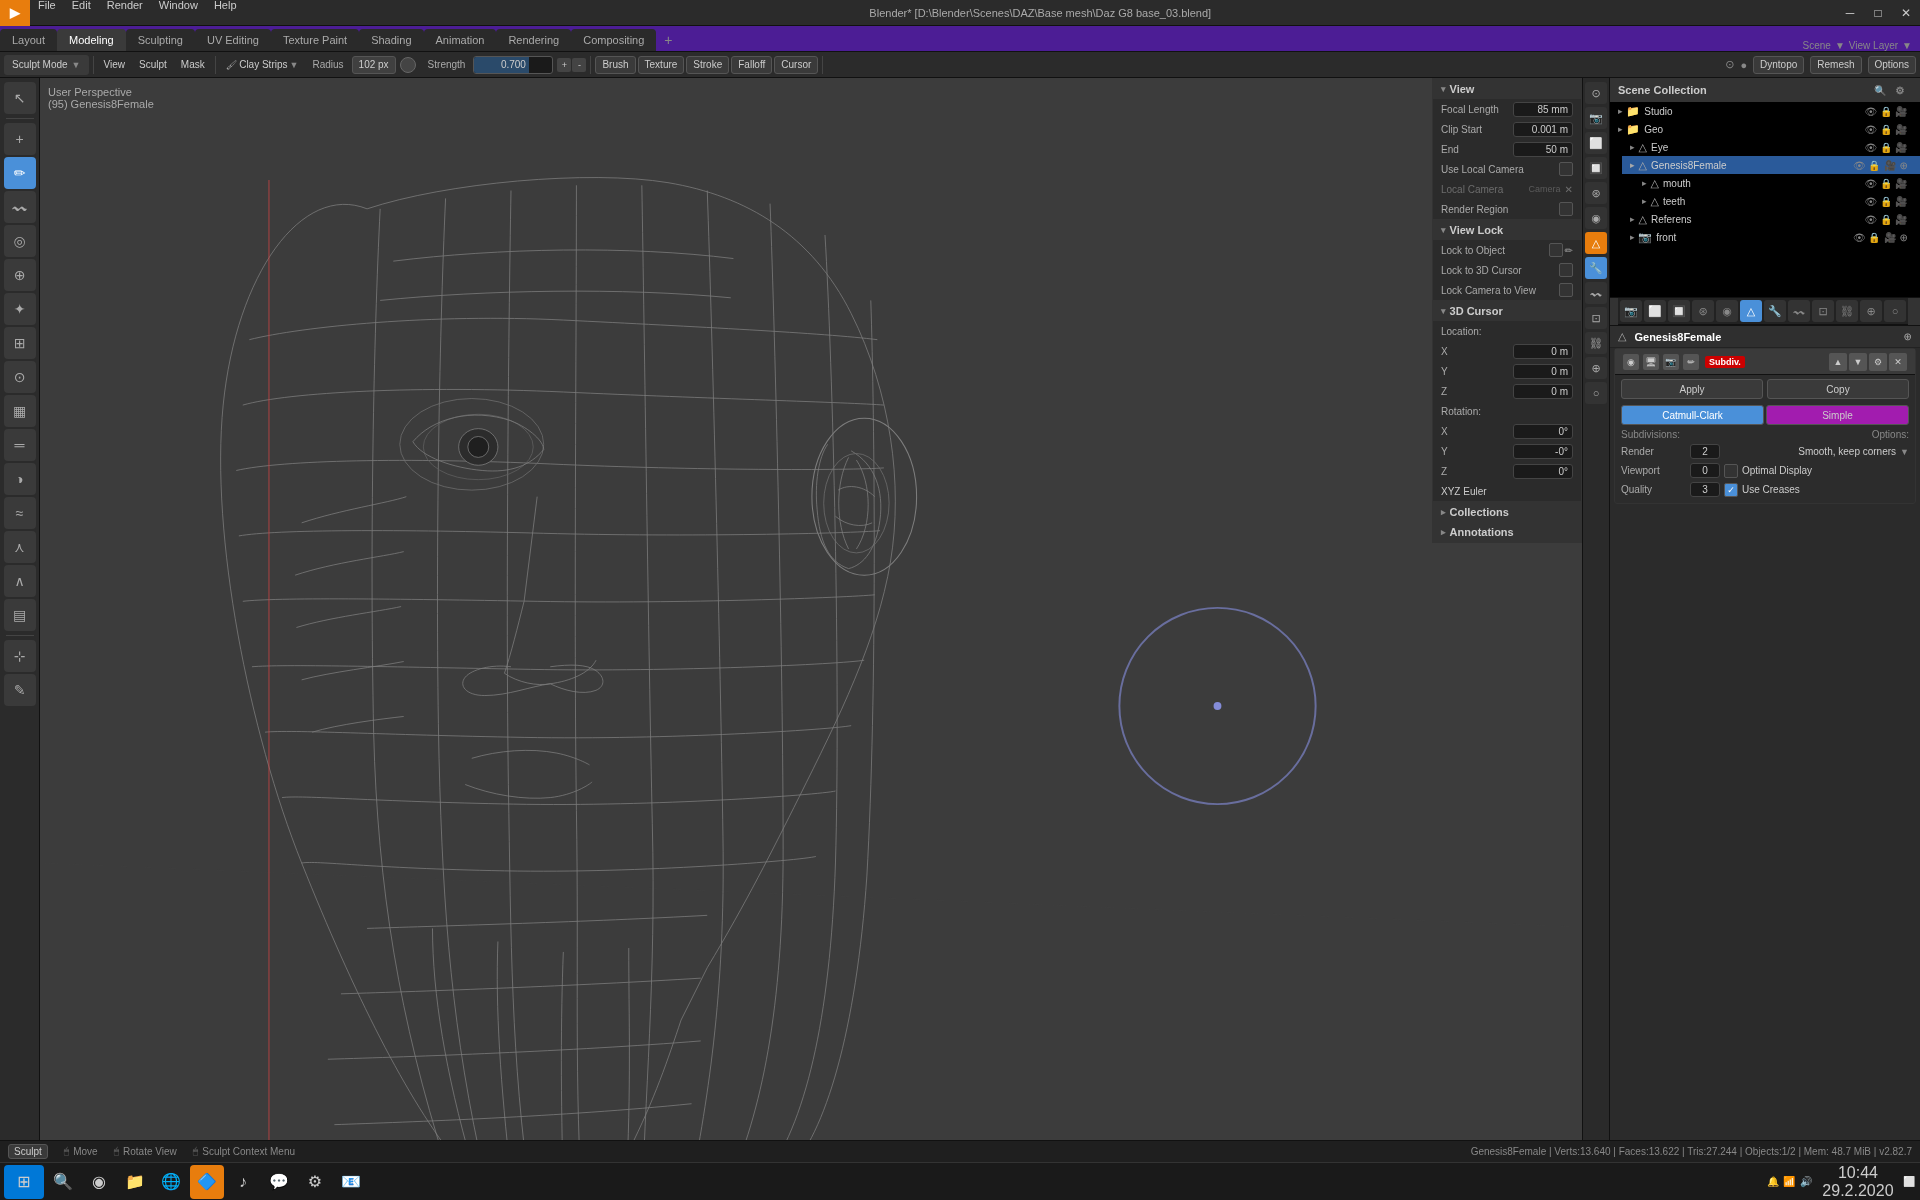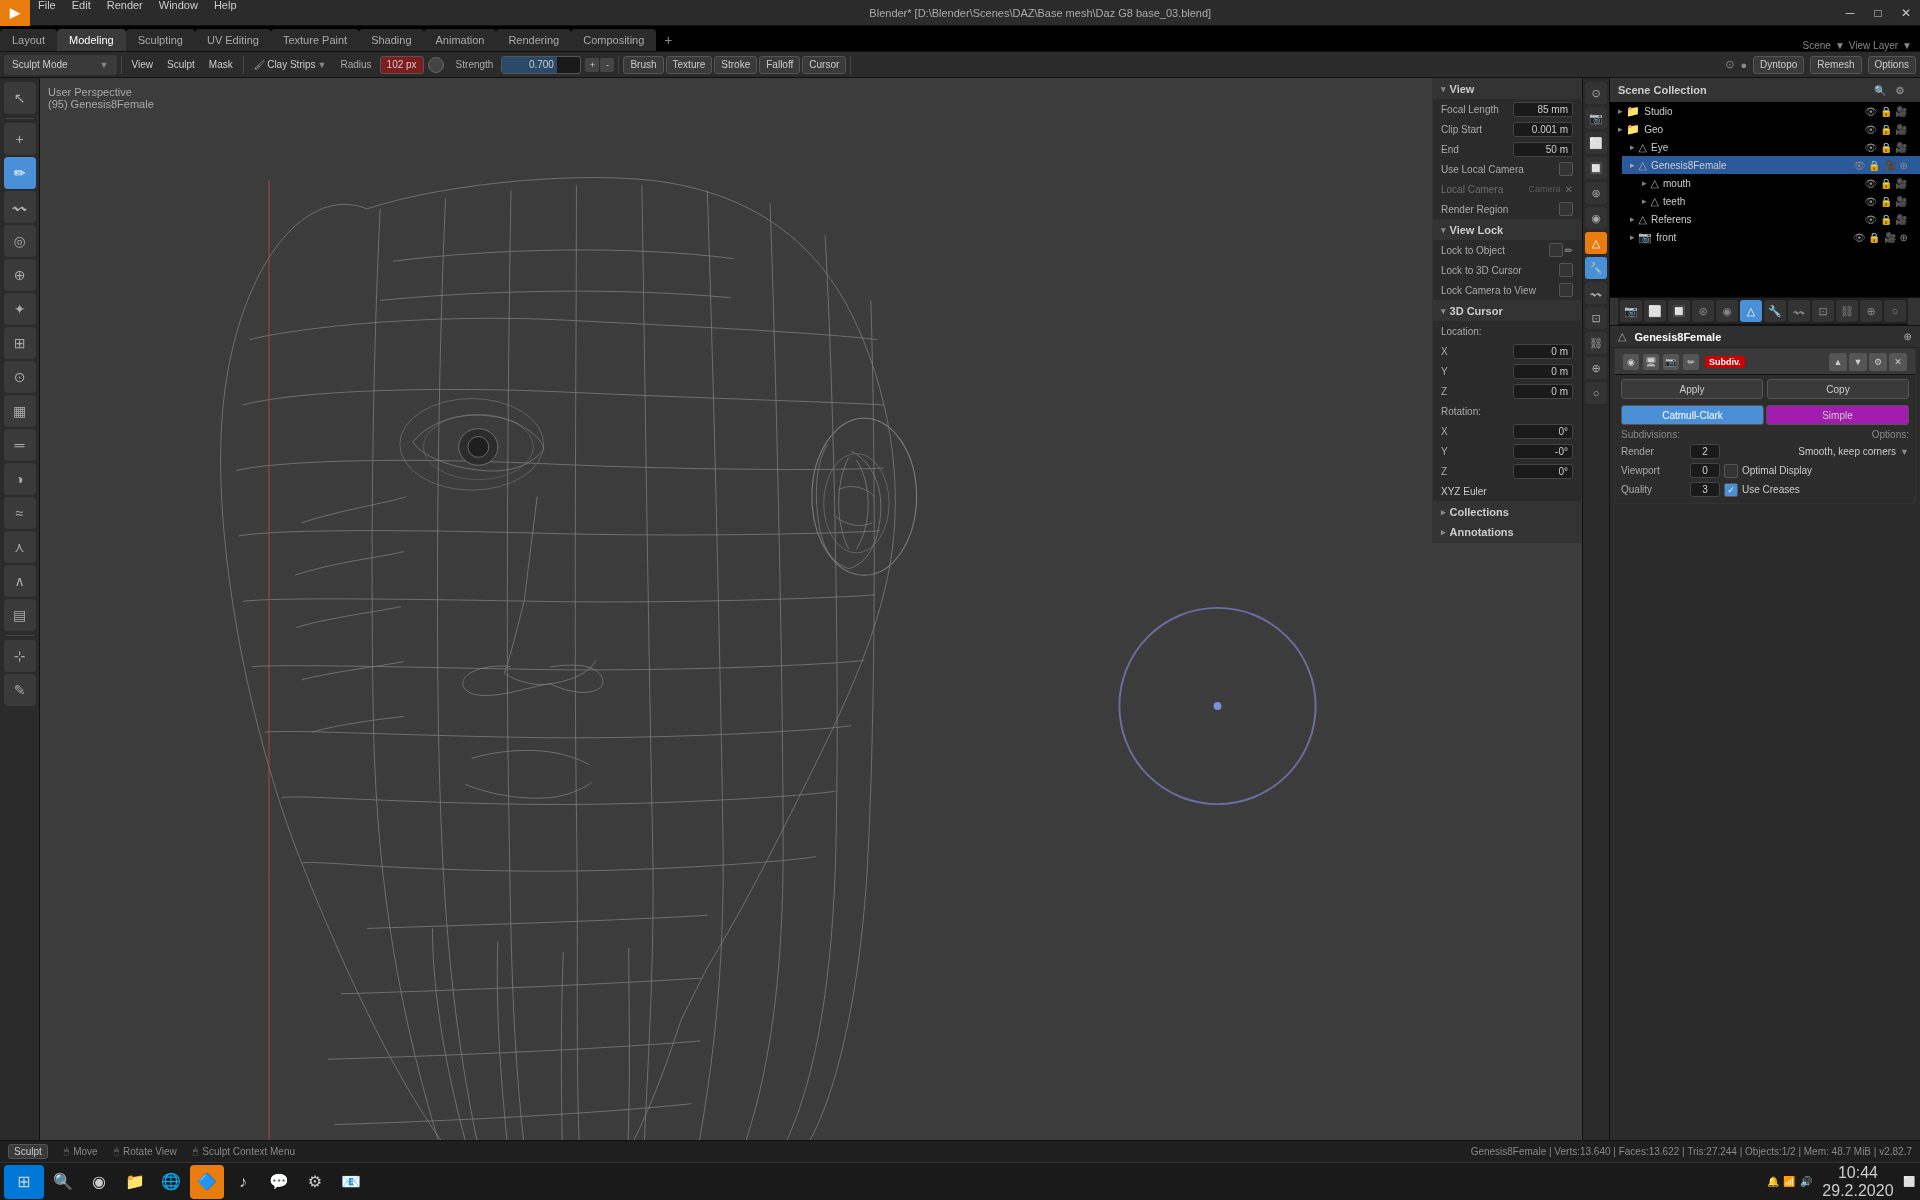--- a/index.html
+++ b/index.html
@@ -62,21 +62,21 @@
       justify-content: center;
       font-size: 12px;
       cursor: pointer;
     }
 
     
     #workspace-tabs {
       position: absolute;
       top: 26px; left: 0; right: 0;
       height: 26px;
-      background: #000000;
+      background: #4c1d95;
       display: flex;
       align-items: flex-end;
       border-bottom: 1px solid #111;
       z-index: 99;
     }
     .ws-tab {
       padding: 0 12px;
       height: 22px;
       line-height: 22px;
       cursor: pointer;
@@ -126,30 +126,29 @@
     .tb-mode-btn {
       padding: 2px 8px;
       height: 20px;
       background: #3a3a3a;
       border-radius: 3px;
       font-size: 10px;
       color: #ccc;
       cursor: pointer;
       display: flex;
       align-items: center;
-      gap: 28px;
     }
     .tb-separator {
       width: 1px;
       height: 18px;
       background: #444;
       margin: 0 2px;
     }
     .tb-number {
-      background: #7f1d1d;
+      background: #404040;
       border: 1px solid #555;
       border-radius: 3px;
       padding: 1px 6px;
       font-size: 10px;
       color: #ccc;
       height: 18px;
       display: flex;
       align-items: center;
     }
     .tb-dropdown {

